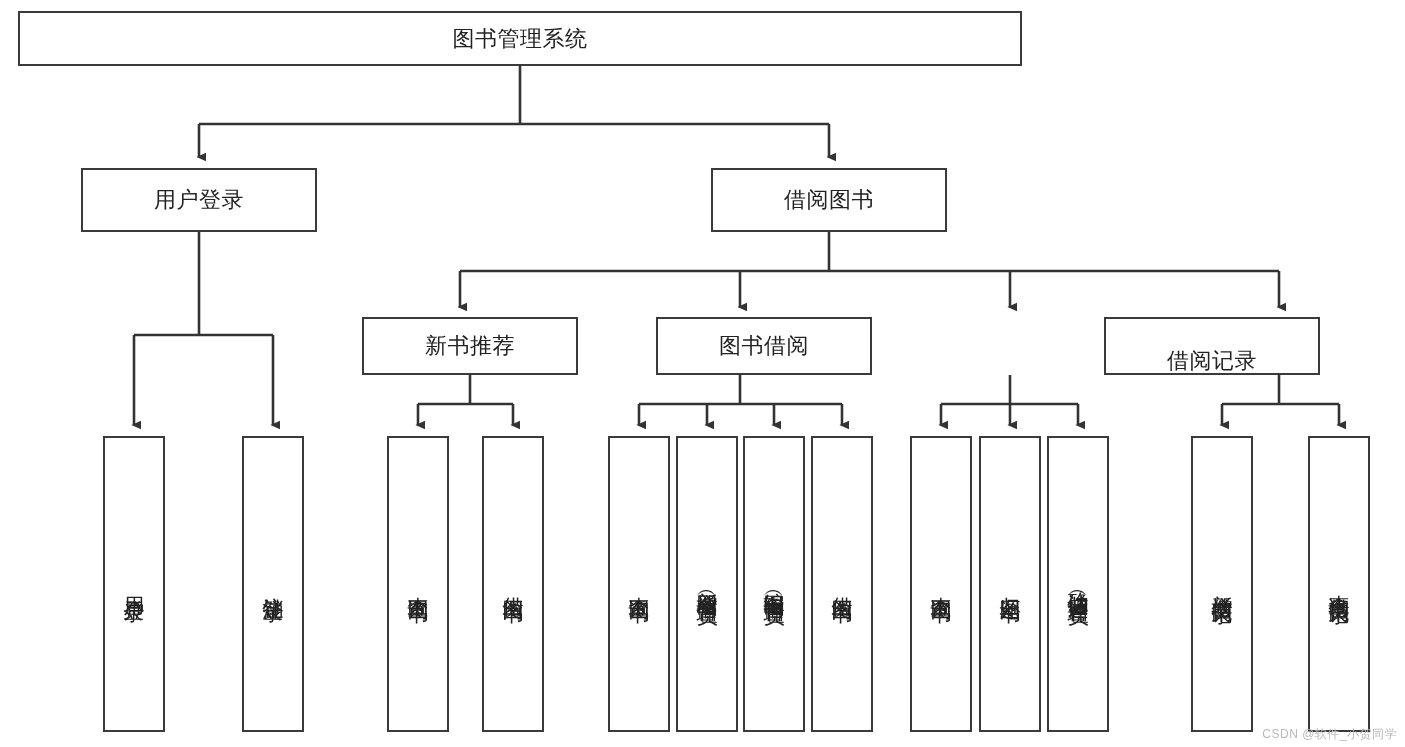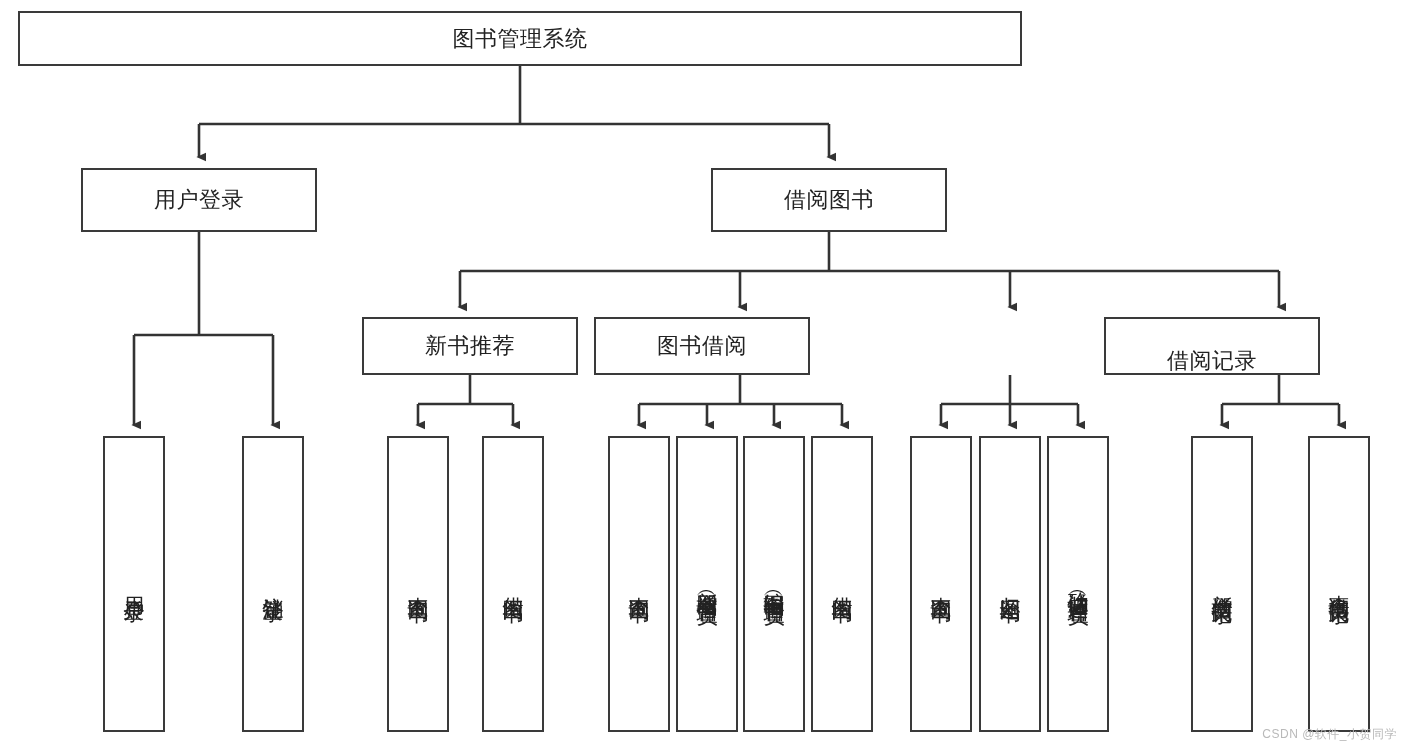--- a/index.html
+++ b/index.html
@@ -144,21 +144,21 @@
   </div>
 
   <div class="node" style="left:711px; top:168px; width:236px; height:64px;">
     <span class="node-label">借阅图书</span>
   </div>
 
   <div class="node" style="left:362px; top:317px; width:216px; height:58px;">
     <span class="node-label">新书推荐</span>
   </div>
 
-  <div class="node" style="left:594px; top:317px; width:216px; height:58px;">
+  <div class="node" style="left:656px; top:317px; width:216px; height:58px;">
     <span class="node-label">图书借阅</span>
   </div>
 
 
   <div class="node" style="left:1104px; top:317px; width:216px; height:58px;align-items:flex-end;">
     <span class="node-label">借阅记录</span>
   </div>
 
   <div class="node vertical" style="left:103px; top:436px; width:62px; height:296px;">
     <span class="node-label">用户登录</span>

